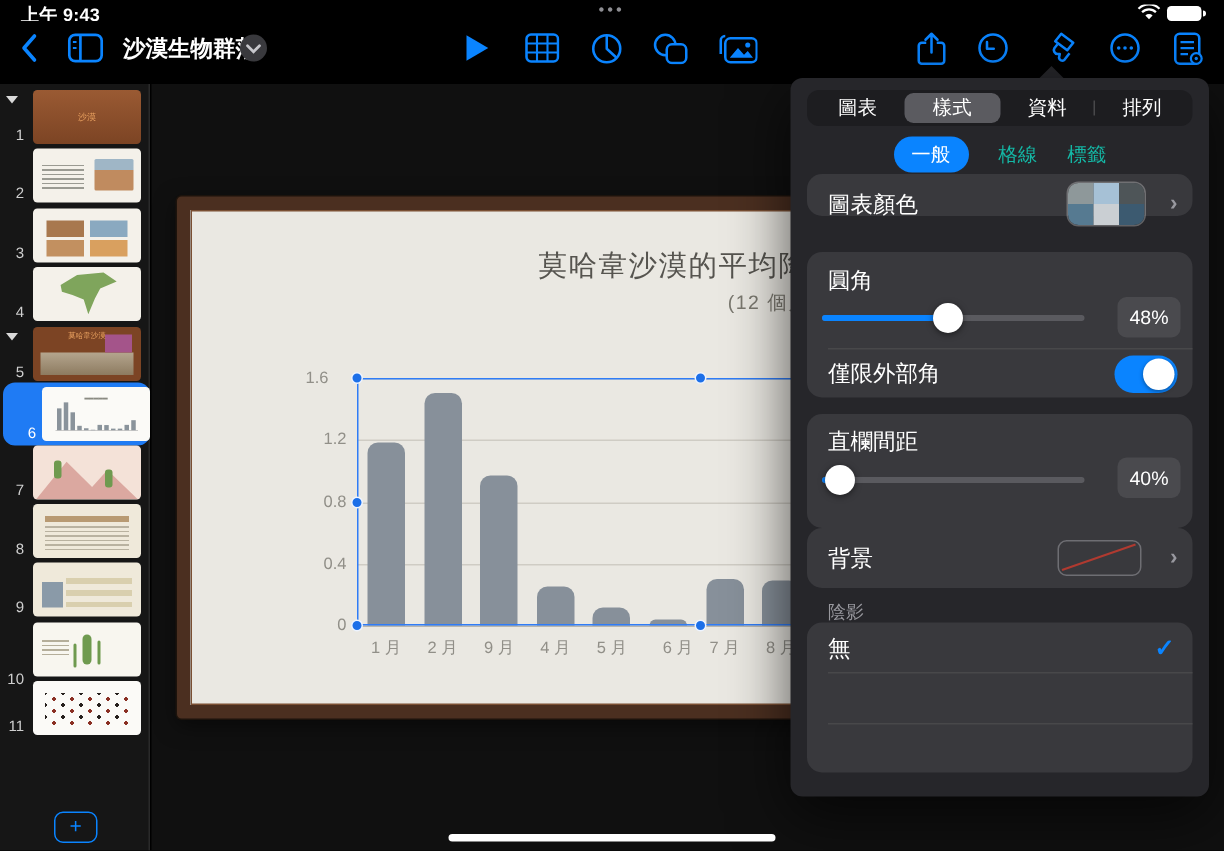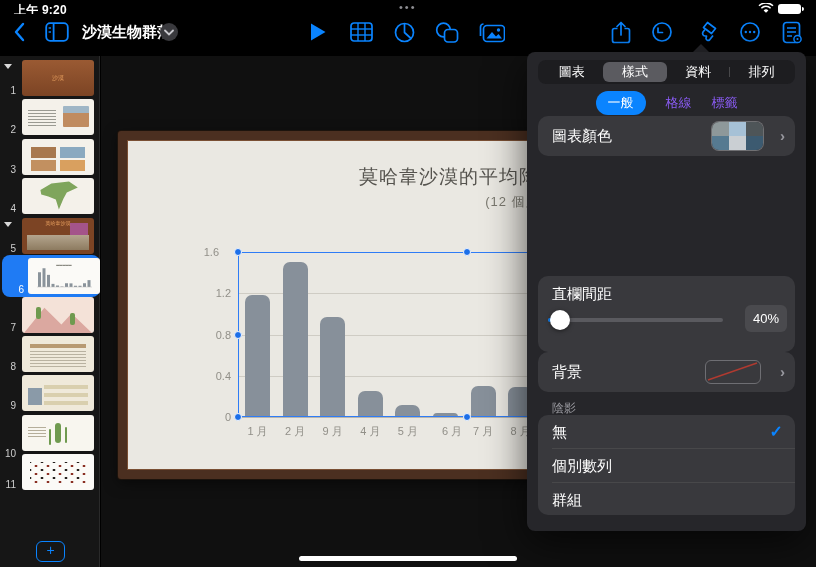--- a/index.html
+++ b/index.html
@@ -78,21 +78,21 @@
   .handle { position:absolute; width:8px; height:8px; border-radius:50%; background:#1c6fe8; border:1px solid #eef4ff; }
 
   
   .popover { position:absolute; left:527px; top:52px; width:279px; height:479px; background:#26262a; border-radius:8px; box-shadow:0 12px 40px rgba(0,0,0,.65); }
   .pop-arrow { position:absolute; left:692px; top:44px; width:0; height:0; border-left:9px solid transparent; border-right:9px solid transparent; border-bottom:9px solid #26262a; }
   .segbar { position:absolute; left:11px; top:8px; width:257px; height:24px; background:#1d1d20; border-radius:8px; display:flex; padding:2px; }
   .seg { flex:1; display:flex; align-items:center; justify-content:center; font-size:13px; color:#fff; border-radius:6px; position:relative; cursor:pointer; }
   .seg.sel { background:#5b5b60; }
   .seg-sep { position:absolute; right:0; top:5px; width:1px; height:10px; background:#48484a; }
   .subtabs { position:absolute; left:0; top:39px; width:279px; display:flex; justify-content:center; align-items:center; gap:20px; }
-  .subtab { font-size:13px; color:#8b5cf6; cursor:pointer; }
+  .subtab { font-size:13px; color:#14b8a6; cursor:pointer; }
   .subtab.sel { background:#0a84ff; color:#fff; padding:3px 12px; border-radius:13px; }
 
   .group { position:absolute; left:11px; width:257px; background:#39393d; border-radius:10px; }
   .row-label { position:absolute; left:14px; font-size:15px; color:#fff; }
   .chev { position:absolute; right:10px; font-size:15px; color:#98989f; font-weight:bold; }
   .swatch-grid { position:absolute; right:32px; width:51px; height:28px; border-radius:7px; overflow:hidden; display:grid; grid-template-columns:1fr 1fr 1fr; grid-template-rows:1fr 1fr; box-shadow:0 0 0 1px rgba(255,255,255,.28); cursor:pointer; }
   .hairline { position:absolute; left:14px; right:0; height:1px; background:#48484a; }
   .track { position:absolute; left:10px; right:72px; height:3.5px; border-radius:2px; background:#5a5a5f; cursor:pointer; }
   .track .fill { position:absolute; left:0; top:0; bottom:0; background:#0a84ff; border-radius:2px; }
   .track .thumbk { position:absolute; top:50%; width:20px; height:20px; border-radius:50%; background:#fff; box-shadow:0 1px 4px rgba(0,0,0,.5); transform:translate(-10px,-10px); }
@@ -106,21 +106,21 @@
   .check { position:absolute; right:12px; top:7px; color:#0a84ff; font-size:16px; font-weight:bold; }
 
   .home-indicator { position:absolute; left:299px; top:556px; width:218px; height:5px; border-radius:3px; background:#fff; }
 
   svg { display:block; }
 </style>
 </head>
 <body>
 
 <div class="statusbar">
-  <div class="time">上午 9:20</div>
+  <div class="time">上午 9:43</div>
   <div class="mt-dots">•••</div>
   <div class="wifi">
     <svg width="16" height="11" viewBox="0 0 16 11">
         <path d="M8 9.8 L5.6 7.4 a3.4 3.4 0 0 1 4.8 0 Z" fill="#fff"></path>
         <path d="M3.4 5.2 a6.5 6.5 0 0 1 9.2 0" stroke="#fff" stroke-width="1.5" fill="none"></path>
         <path d="M1 2.8 a10 10 0 0 1 14 0" stroke="#fff" stroke-width="1.5" fill="none"></path>
       </svg>
   </div>
   <div class="battery"></div>
 </div>
@@ -353,33 +353,46 @@
         <span>排列</span>
       </div>
   </div>
 
   <div class="subtabs">
     <span class="subtab sel">一般</span>
     <span class="subtab">格線</span>
     <span class="subtab">標籤</span>
   </div>
 
-  <div class="group" style="top:64px; height:40px;">
+  <div class="group" style="top:64px; height:28px;">
     <div class="row-label" style="top:11px">圖表顏色</div>
     <div class="swatch-grid" style="top:6px" id="swatch-grid">
         <div style="background: rgb(142, 152, 154);"></div>
         <div style="background: rgb(166, 193, 214);"></div>
         <div style="background: rgb(78, 85, 88);"></div>
         <div style="background: rgb(86, 122, 145);"></div>
         <div style="background: rgb(202, 207, 211);"></div>
         <div style="background: rgb(60, 90, 112);"></div>
       </div>
     <div class="chev" style="top:11px">›</div>
   </div>
 
+  <div class="group" style="top:116px; height:97px;">
+    <div class="row-label" style="top:10px">圓角</div>
+    <div class="track" style="top:42px">
+      <div class="fill" id="cr-fill" style="width: 48%;"></div>
+        <div class="thumbk" id="cr-thumb" style="left: 48%;"></div>
+    </div>
+    <div class="valbox" style="top:30px">48%</div>
+    <div class="hairline" style="top:64px"></div>
+    <div class="row-label" style="top:72px">僅限外部角</div>
+    <div class="toggle" style="top:69px">
+        <div class="knob"></div>
+      </div>
+  </div>
 
   <div class="group" style="top:224px; height:76px;">
     <div class="row-label" style="top:9px">直欄間距</div>
     <div class="track" style="top:42px">
       <div class="fill" id="cg-fill" style="width: 7%;"></div>
         <div class="thumbk" id="cg-thumb" style="left: 7%;"></div>
     </div>
     <div class="valbox" style="top:29px">40%</div>
   </div>
 
@@ -393,23 +406,17 @@
     <div class="chev" style="top:11px">›</div>
   </div>
 
   <div class="section-label" style="top:348px">陰影</div>
   <div class="group" style="top:363px; height:100px;">
     <div class="opt-row" style="top:0">
       <div class="row-label">無</div>
       <div class="check">✓</div>
     </div>
     <div class="hairline" style="top:33px"></div>
-    <div class="opt-row" style="top:34px">
-      <div class="row-label">個別數列</div>
-    </div>
     <div class="hairline" style="top:67px"></div>
-    <div class="opt-row" style="top:68px">
-      <div class="row-label">群組</div>
-    </div>
   </div>
 </div>
 
 <div class="home-indicator"></div>
 
 </body></html>

